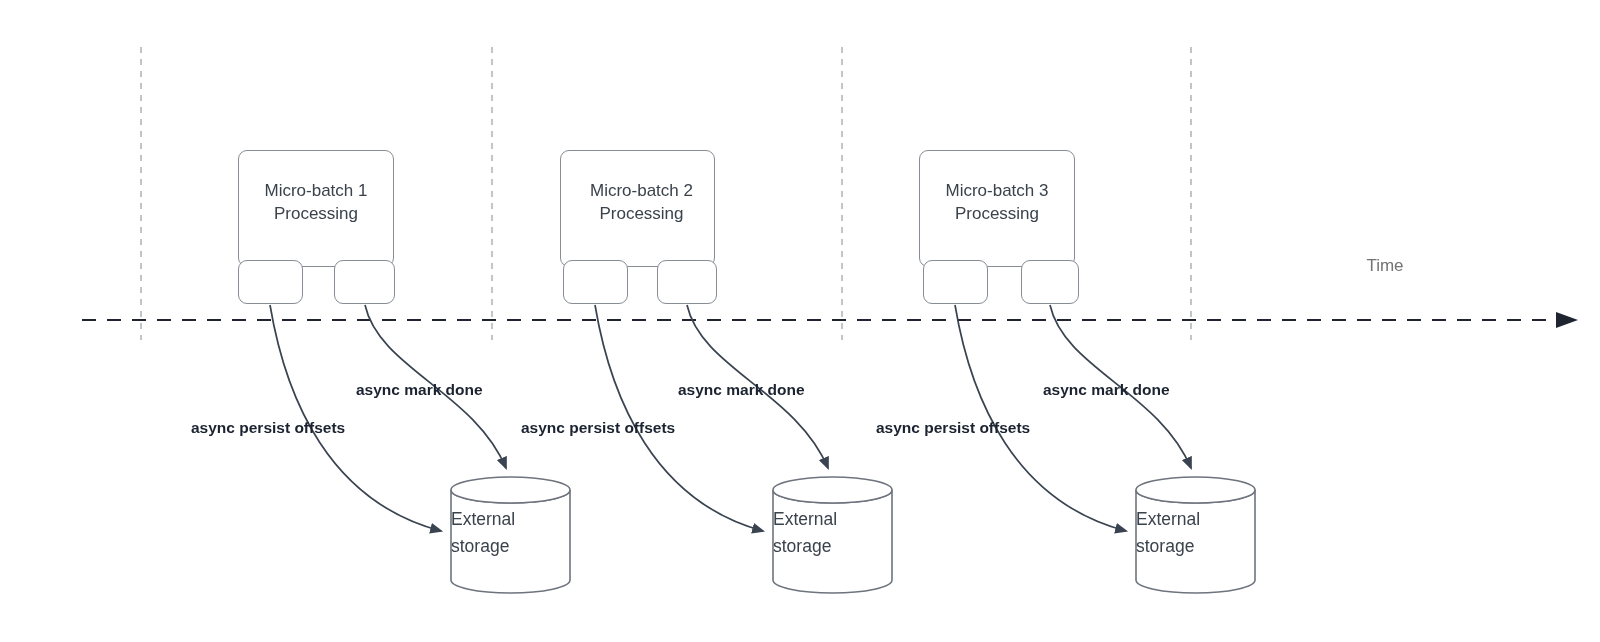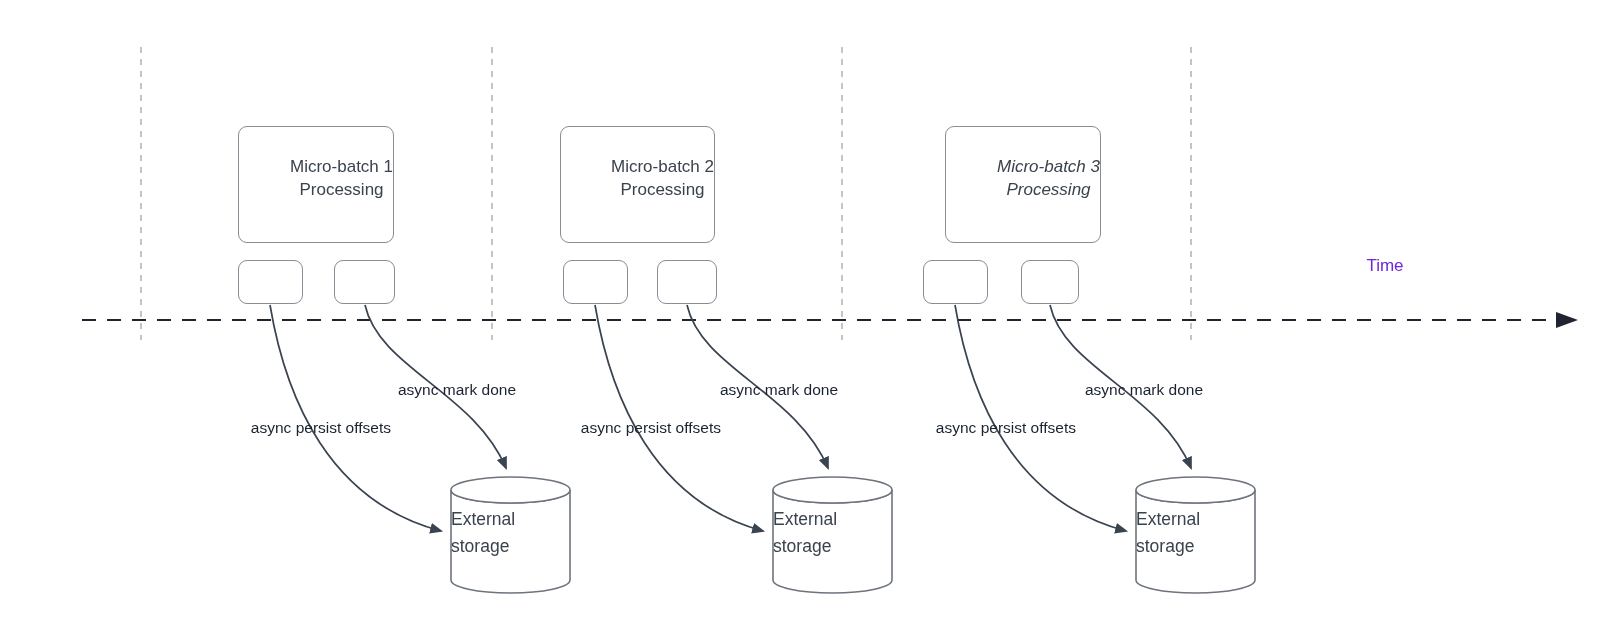--- a/index.html
+++ b/index.html
@@ -16,50 +16,51 @@
   .node {
     position: absolute;
     background: #ffffff;
     border: 1.6px solid #878d95;
     border-radius: 9px;
   }
   .main-box {
     height: 117px;
     display: flex;
     align-items: center;
-    justify-content: flex-end;
+    justify-content: center;
+    margin-top: 24px;
   }
   .small-box { height: 44px; top: 260px; }
   .box-text {
     text-align: center;
     font-size: 17px;
     line-height: 23px;
     color: #3a424c;
     margin-top: -14px;
   }
   .arrow-label {
     position: absolute;
-    text-align: right;
+    text-align: left;
     font-size: 15.5px;
-    font-weight: normal;
+    font-weight: bold;
     color: #1b2330;
     white-space: nowrap;
   }
   .cyl-text {
     position: absolute;
     text-align: left;
     font-size: 17.5px;
     line-height: 27px;
     color: #3a424c;
   }
   .time-label {
     position: absolute;
     text-align: center;
     font-size: 17px;
-    color: #6d28d9;
+    color: #737373;
   }
   svg { display: block; }
 </style>
 </head>
 <body>
 
 <div class="canvas">
 
   <svg class="layer" width="1600" height="642" viewBox="0 0 1600 642">
     <defs>
@@ -124,21 +125,21 @@
   </div>
   <div class="node small-box" style="left:563px; width:65px;"></div>
   <div class="node small-box" style="left:657px; width:60px;"></div>
   <div class="arrow-label" style="left:678px; top:381px; width:160px;">async mark done</div>
   <div class="arrow-label" style="left:521px; top:419px; width:200px;">async persist offsets</div>
   <div class="cyl-text" style="left:773px; top:506px; width:119px;">
     <div>External</div>
     <div>storage</div>
   </div>
 
-  <div class="node main-box" style="left:945px; top:126px; width:156px;font-style:italic;">
+  <div class="node main-box" style="left:919px; top:126px; width:156px;">
     <div class="box-text">
       <div>Micro-batch 3</div>
       <div>Processing</div>
     </div>
   </div>
   <div class="node small-box" style="left:923px; width:65px;"></div>
   <div class="node small-box" style="left:1021px; width:58px;"></div>
   <div class="arrow-label" style="left:1043px; top:381px; width:160px;">async mark done</div>
   <div class="arrow-label" style="left:876px; top:419px; width:200px;">async persist offsets</div>
   <div class="cyl-text" style="left:1136px; top:506px; width:119px;">

